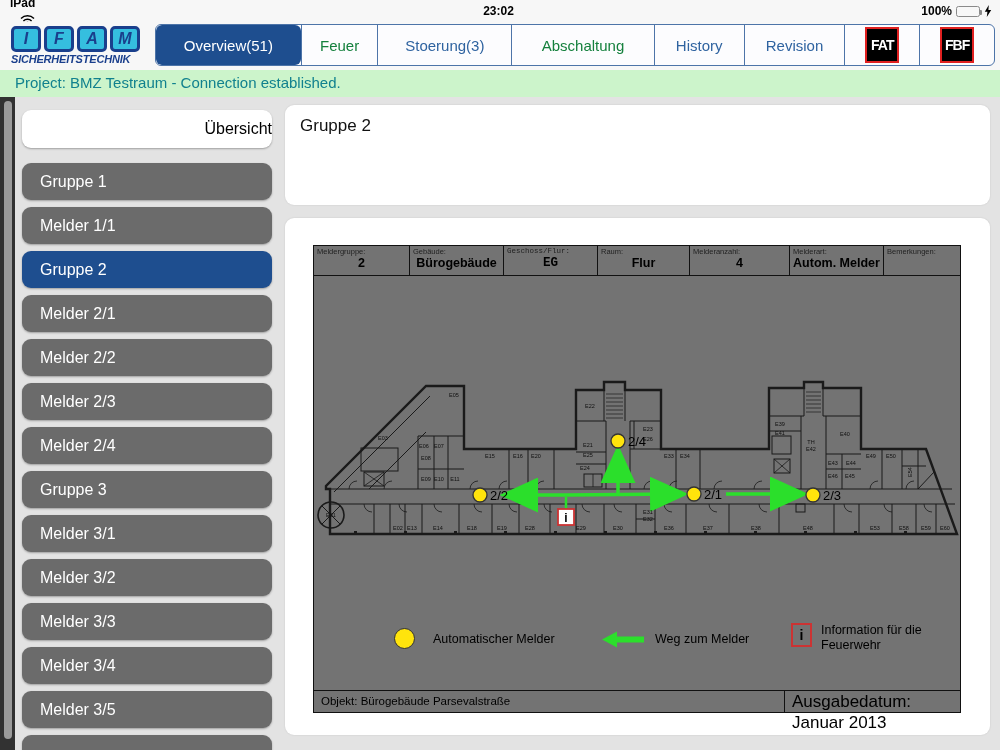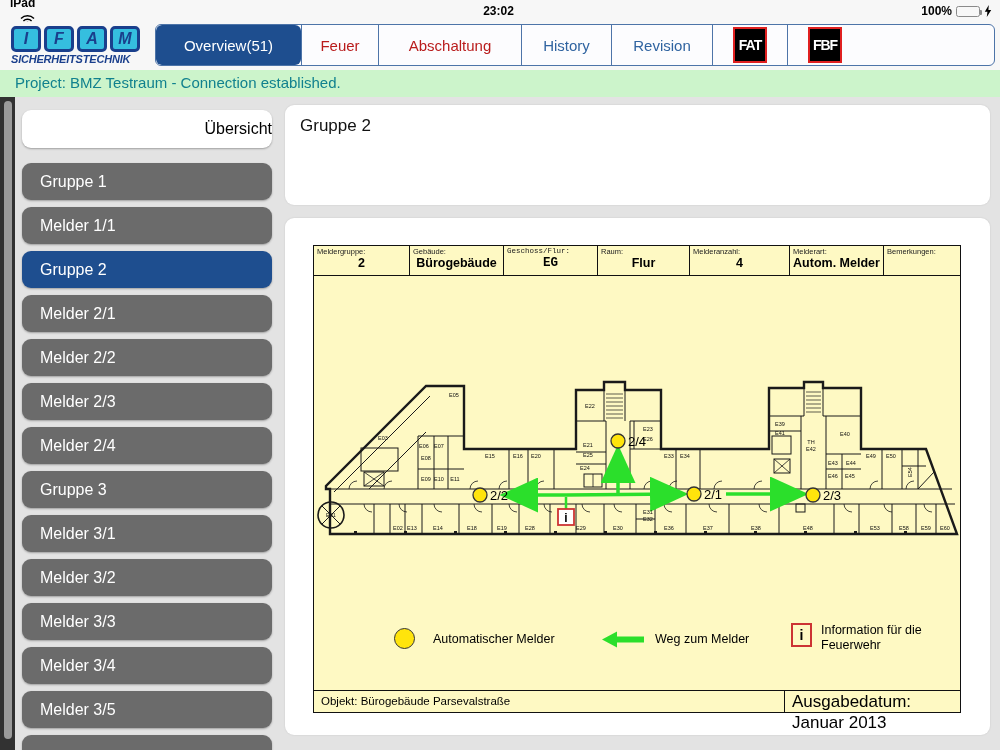--- a/index.html
+++ b/index.html
@@ -23,21 +23,21 @@
   .logo-tile { width:30px; height:26px; background:#35bedf; border:3px solid #1a3f8c; border-radius:5px;
     color:#1a3f8c; font-weight:bold; font-style:italic; font-size:16px; display:flex; align-items:center; justify-content:center; }
   .logo-sub { font-size:11px; font-weight:bold; font-style:italic; color:#1a3f8c; margin-top:1px; letter-spacing:-0.2px; }
 
   .tabbar { position:absolute; left:155px; top:2px; width:840px; height:42px; background:#fcfcfe;
     border:1px solid #4d74a8; border-radius:6px; display:flex; overflow:hidden; }
   .tab { display:flex; align-items:center; justify-content:center; font-size:15px; color:#2f63a0;
     border-left:1px solid #4d74a8; cursor:default; }
   .tab:first-child { border-left:none; }
   .tab.selected { background:#1e4e8f; color:#fff; border-radius:6px; }
-  .tab.disabled { color:#b91c1c; }
+  .tab.disabled { color:#15803d; }
   .hw-btn { width:34px; height:36px; background:#000; border:2px solid #e02020; color:#fff;
     display:flex; align-items:center; justify-content:center; font-size:14px; font-weight:bold;
     font-family:"Liberation Sans Narrow","Liberation Sans",sans-serif; letter-spacing:-1px; }
 
   
   .project-bar { position:absolute; left:0; top:70px; width:1000px; height:27px; background:#ccf4cb;
     color:#11818e; font-size:15px; line-height:26px; padding-left:15px; }
 
   
   .rail { position:absolute; left:0; top:97px; width:15px; height:653px; background:#323232; }
@@ -50,21 +50,21 @@
   .sbtn.overview { background:#fff; color:#000; text-align:right; padding-left:0; height:38px; line-height:38px; margin-bottom:15px; }
   .sbtn.selected { background:#1e4e8f; }
 
   
   .panel { position:absolute; background:#fff; border-radius:9px; box-shadow:0 0 2px rgba(0,0,0,0.12); }
   .panel-title { left:285px; top:105px; width:705px; height:100px; }
   .panel-title span { position:absolute; left:15px; top:11px; font-size:17px; color:#111; }
   .panel-plan { left:285px; top:218px; width:705px; height:517px; }
 
   
-  .plan { position:absolute; left:28px; top:27px; width:648px; height:468px; border:1.5px solid #111; background:#fef9c3; }
+  .plan { position:absolute; left:28px; top:27px; width:648px; height:468px; border:1.5px solid #111; background:#737373; }
   .plan-table { display:flex; height:30px; border-bottom:1.3px solid #111; }
   .plan-col { border-left:1.3px solid #111; position:relative; height:100%; }
   .plan-col:first-child { border-left:none; }
   .plan-col .lab { position:absolute; left:3px; top:1px; font-size:7.5px; color:#222; }
   .plan-col .val { position:absolute; left:0; right:0; top:10px; text-align:center; font-size:12.5px; font-weight:bold; color:#000; }
   #plan-svg { display:block; width:648px; height:340px; }
 
   .legend { position:relative; height:74px; font-size:12.5px; color:#000; }
   .lg-circle { position:absolute; left:80px; top:12px; width:21px; height:21px; border-radius:50%;
     background:#ffe40c; border:1.5px solid #333; }
@@ -113,20 +113,21 @@
       <span class="logo-tile">I</span>
       <span class="logo-tile">F</span>
       <span class="logo-tile">A</span>
       <span class="logo-tile">M</span>
     </div>
     <div class="logo-sub">SICHERHEITSTECHNIK</div>
   </div>
   <div class="tabbar">
     <div class="tab selected" style="width:145px">Overview(51)</div>
     <div class="tab disabled" style="width:77px">Feuer</div>
+    <div class="tab" style="width:134px">Stoerung(3)</div>
     <div class="tab disabled" style="width:143px">Abschaltung</div>
     <div class="tab" style="width:90px">History</div>
     <div class="tab" style="width:101px">Revision</div>
     <div class="tab" style="width:75px">
         <span class="hw-btn">FAT</span>
       </div>
     <div class="tab" style="width:75px">
         <span class="hw-btn">FBF</span>
       </div>
   </div>

